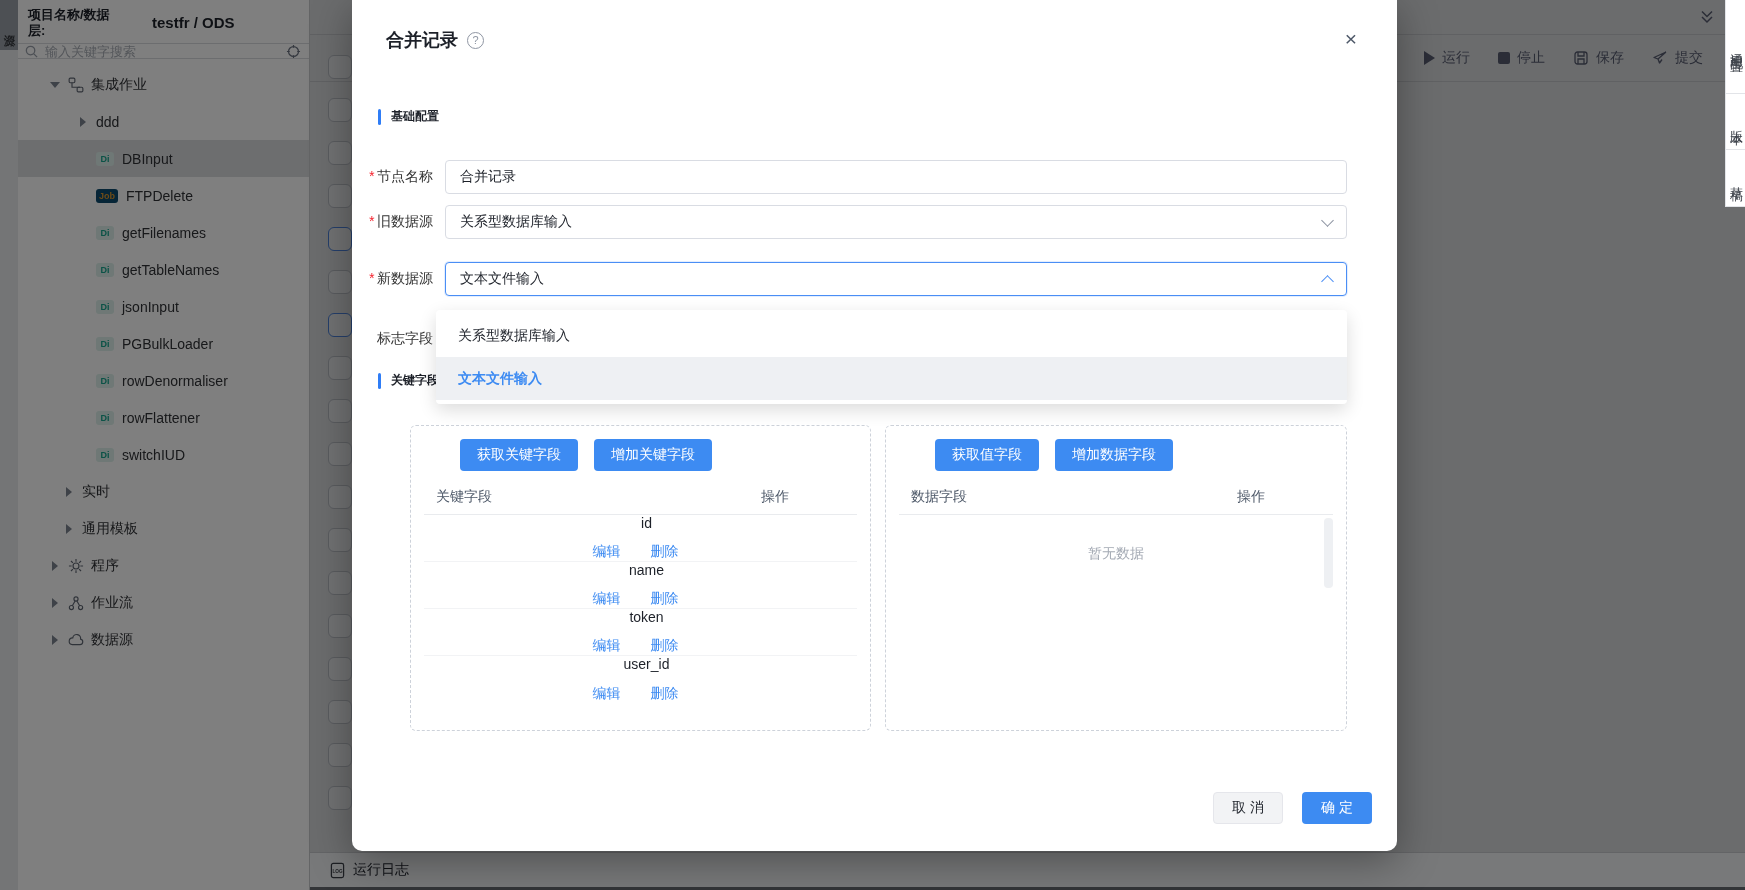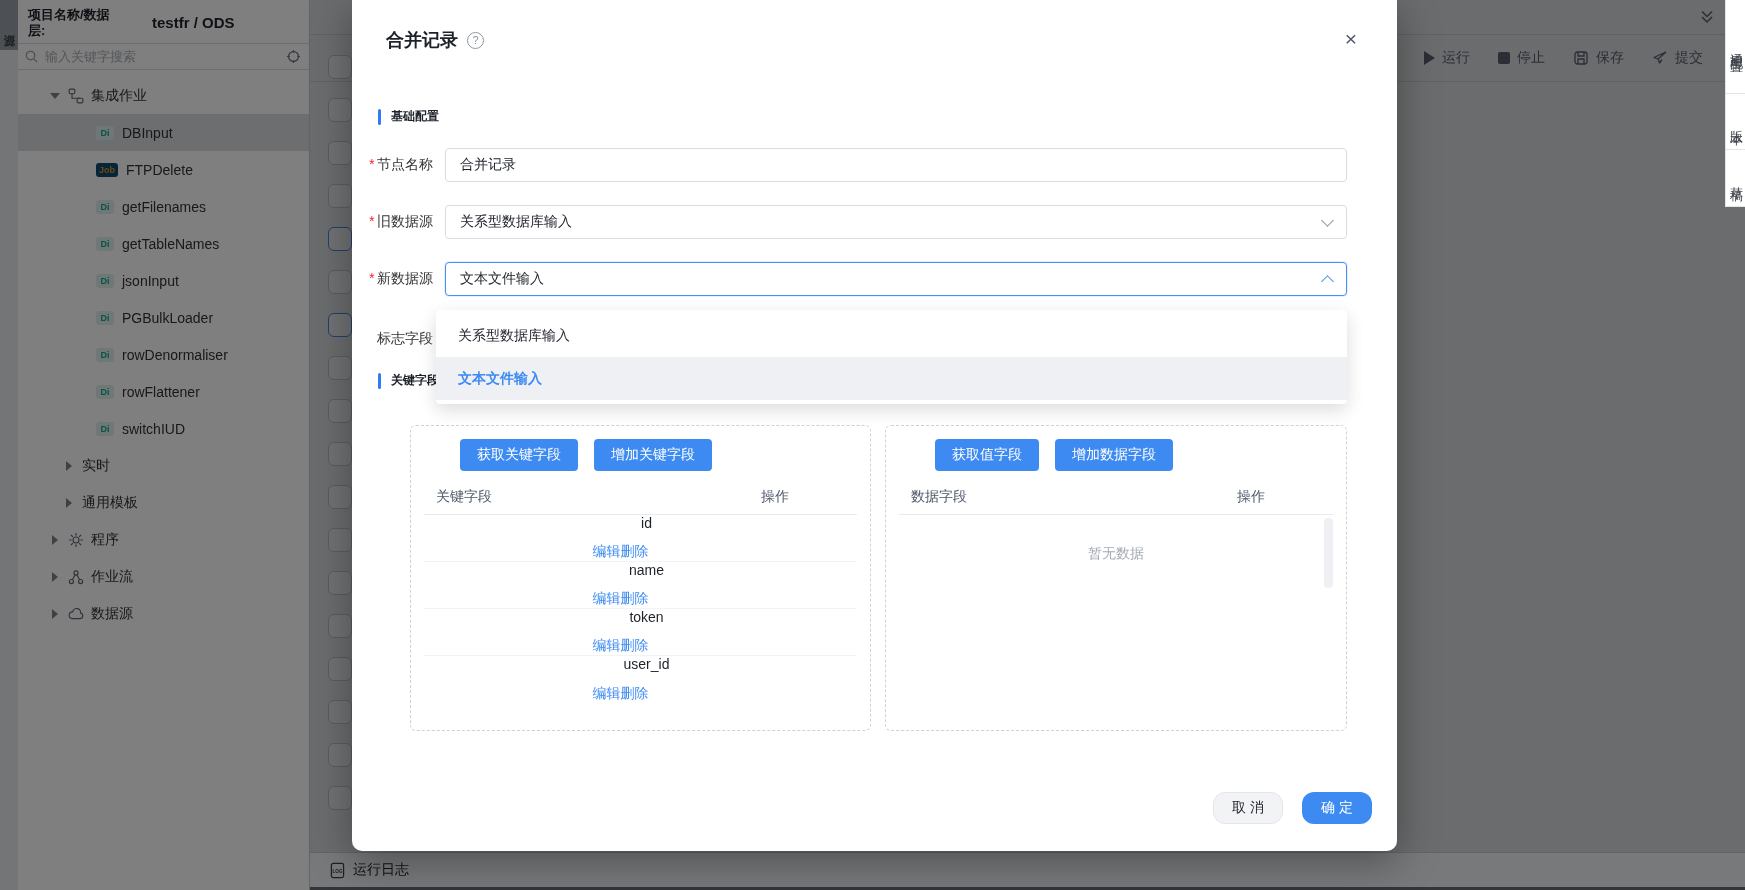--- a/index.html
+++ b/index.html
@@ -12,21 +12,21 @@
   .resource-tab { position:absolute; left:0; top:0; width:18px; height:50px; background:#9ba1a8;
     writing-mode:vertical-rl; text-orientation:upright; display:flex; align-items:center; justify-content:center;
     font-size:12px; color:#2f3237; z-index:2; }
 
   
   .sidebar { position:absolute; left:18px; top:0; width:292px; height:890px; background:#ffffff;
     border-right:1px solid #c8cacd; z-index:1; }
   .sb-header { display:flex; padding:7px 0 4px 10px; align-items:flex-start; }
   .sb-header .lab { width:96px; font-size:13px; font-weight:bold; line-height:16px; }
   .sb-header .val { font-size:15px; font-weight:bold; margin:7px 0 0 28px; }
-  .sb-search { position:relative; height:27px; border-top:1px solid #d9dbde; border-bottom:1px solid #d9dbde;
+  .sb-search { position:relative; height:16px; border-top:1px solid #d9dbde; border-bottom:1px solid #d9dbde;
     display:flex; align-items:center; padding:0 8px 0 6px; }
   .sb-search svg { flex:none; }
   .sb-search input { flex:1; border:none; outline:none; font-size:13px; color:#333; margin-left:6px; min-width:0;
     font-family:inherit; background:transparent; }
   .sb-search input::placeholder { color:#a8adb5; }
   .tree { padding-top:7px; }
   .tree-row { display:flex; align-items:center; height:37px; font-size:14px; color:#303236; cursor:default; }
   .tree-row.selected { background:#dadcdf; }
   .tree-row.lv1 { padding-left:30px; } .tree-row.lv2 { padding-left:44px; } .tree-row.lv3 { padding-left:58px; }
   .arrow-box { width:14px; display:flex; justify-content:center; flex:none; margin-right:6px; }
@@ -101,26 +101,26 @@
   .blue-btn { height:32px; background:#3d8bf2; color:#fff; font-size:14px; border:none; border-radius:4px;
     padding:0 17px; cursor:pointer; font-family:inherit; }
   .p-table { margin-top:8px; }
   .p-thead { display:flex; height:36px; align-items:center; font-size:14px; color:#4e5969;
     border-bottom:1px solid #e9ebee; }
   .col-name { flex:1; padding-left:12px; }
   .col-ops { width:96px; flex:none; }
   .p-row { display:flex; height:47px; align-items:center; font-size:14px; color:#1d2129;
     border-bottom:1px solid #f2f3f5;flex-direction:column; }
   .p-row:last-child { border-bottom:none; }
-  .ops-links { display:flex; gap:0; }
+  .ops-links { display:flex; gap:30px; }
   .link { color:#3d8bf2; cursor:pointer; font-size:14px; }
   .empty-body { position:relative; height:78px; display:flex; align-items:center; justify-content:center;
     font-size:14px; color:#a4aab4; }
   .scroll-track { position:absolute; right:0px; top:3px; width:9px; height:70px; background:#eef0f3; border-radius:4px; }
-  .m-footer-btn { position:absolute; top:792px; width:70px; height:32px; border-radius:12px; font-size:14px;
+  .m-footer-btn { position:absolute; top:792px; width:70px; height:32px; border-radius:4px; font-size:14px;
     display:flex; align-items:center; justify-content:center; cursor:pointer; }
   .btn-cancel { left:861px; background:#f2f3f5; color:#1d2129; border:1px solid #e5e6eb; }
   .btn-ok { left:950px; background:#3d8bf2; color:#fff; border:none; }
 </style>
 </head>
 <body>
 
 <div class="left-rail"></div>
 <div class="resource-tab">资源</div>
 
@@ -147,20 +147,26 @@
         </span>
         <span class="t-icon">
           <svg viewBox="0 0 14 14">
             <rect x="1" y="1" width="5" height="4" rx="1" fill="none" stroke="currentColor"></rect>
             <rect x="8" y="9" width="5" height="4" rx="1" fill="none" stroke="currentColor"></rect>
             <path d="M3.5 5v4h7" fill="none" stroke="currentColor"></path>
           </svg>
         </span>
         <span>集成作业</span>
       </div>
+      <div class="tree-row lv3">
+        <span class="arrow-box">
+          <span class="arr-right"></span>
+        </span>
+        <span>ddd</span>
+      </div>
       <div class="tree-row lv3 selected">
         <span class="arrow-box"></span>
         <span class="badge badge-di">Di</span>
         <span>DBInput</span>
       </div>
       <div class="tree-row lv3">
         <span class="arrow-box"></span>
         <span class="badge badge-job">Job</span>
         <span>FTPDelete</span>
       </div>
@@ -323,21 +329,21 @@
     <span>合并记录</span>
     <span class="help-ic">?</span>
   </div>
   <div class="m-close">×</div>
 
   <div class="sec-head" style="top:108px;">
     <span class="sec-bar"></span>
     <span>基础配置</span>
   </div>
 
-  <div class="form-row" style="top:148px;align-items:center;">
+  <div class="form-row" style="top:160px;align-items:center;">
     <span class="f-lab"><i class="req">*</i><span>节点名称</span></span>
     <input class="f-input" value="合并记录" style="">
   </div>
 
   <div class="form-row" style="top:205px;">
     <span class="f-lab"><i class="req">*</i><span>旧数据源</span></span>
     <div class="f-select">
       <span>关系型数据库输入</span>
       <span class="chev"></span>
     </div>

